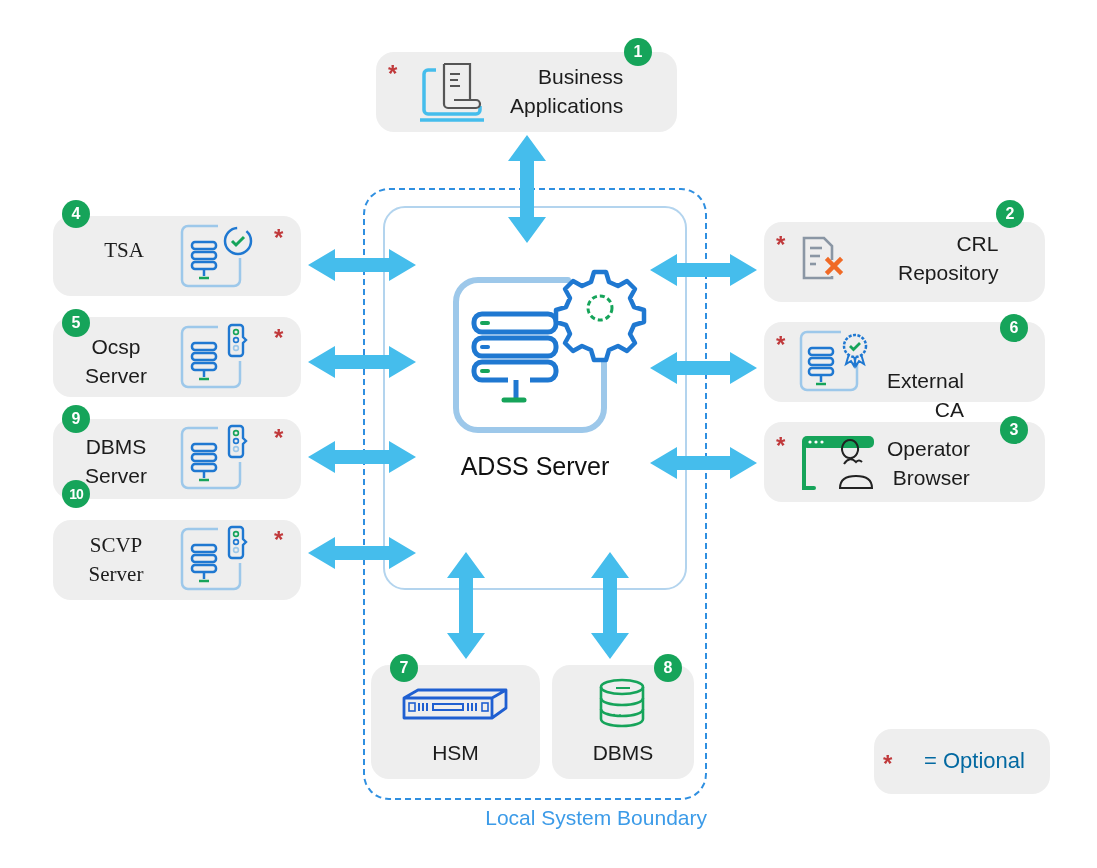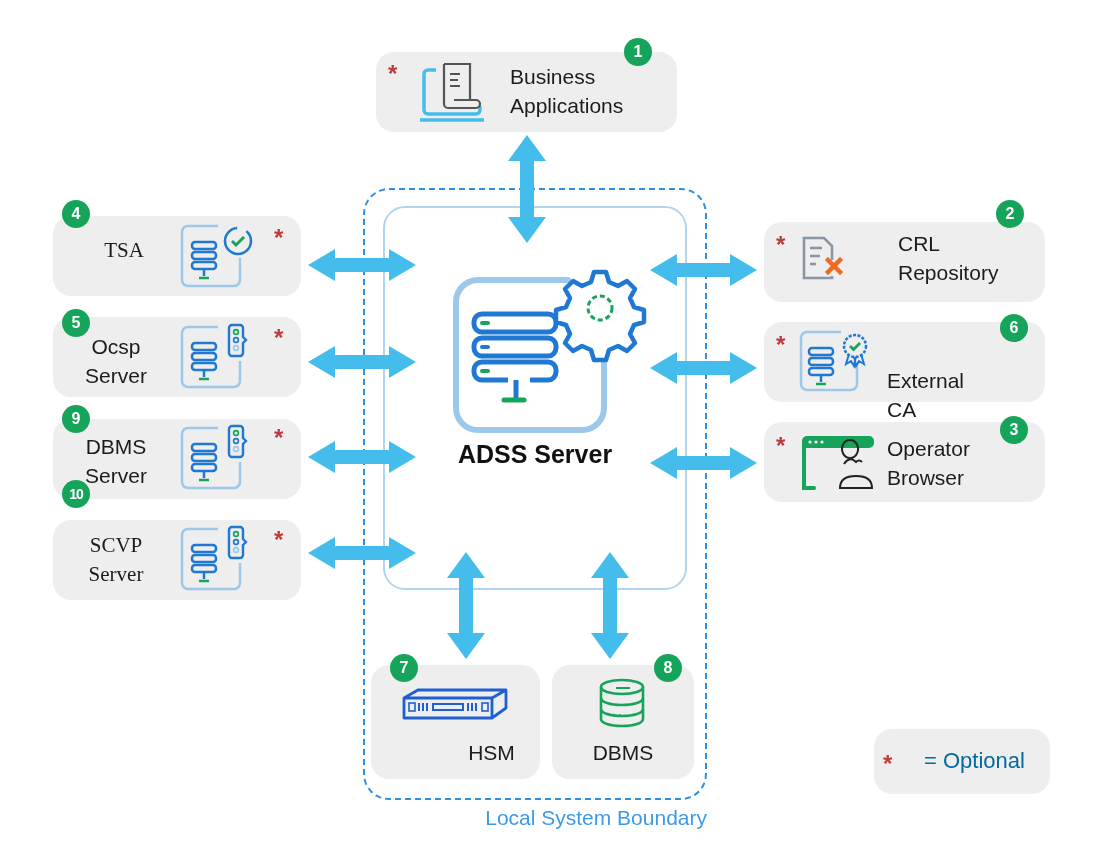--- a/index.html
+++ b/index.html
@@ -1,34 +1,34 @@
 <!DOCTYPE html>
 <html><head>
 <meta charset="utf-8">
 <style>
   html, body { margin:0; padding:0; background:#ffffff; }
   body { width:1097px; height:868px; position:relative; overflow:hidden;
          font-family:"Liberation Sans", "DejaVu Sans", sans-serif; color:#1a1a1a; }
   .box { position:absolute; background:#eeeeee; border-radius:18px; }
-  .label { position:absolute; font-size:21px; line-height:29px; color:#1c1c1c; }
+  .label { position:absolute; font-size:21px; line-height:29px; color:#1c1c1c;text-align:right; }
   .label.center { text-align:center; }
   .badge { position:absolute; width:28px; height:28px; border-radius:50%;
            background:#16a45a; color:#fff; font-size:16px; font-weight:bold;
            text-align:center; line-height:28px; }
   .badge.wide { font-size:14px; letter-spacing:-1px; }
   .star { position:absolute; color:#c0393b; font-size:24px; font-weight:bold; line-height:24px; }
   .icon { position:absolute; }
   svg { display:block; }
   #arrows { position:absolute; left:0; top:0; }
   .boundary { position:absolute; left:363px; top:188px; width:340px; height:608px;
               border:2px dashed #2f8fe0; border-radius:26px; }
   .server-panel { position:absolute; left:383px; top:206px; width:300px; height:380px;
                   border:2px solid #b3d4ee; border-radius:22px; background:#fff; }
-  .adss-title { position:absolute; left:430px; top:440px; width:210px; text-align:center;
-                font-size:25px; font-weight:bold; color:#111; }
+  .adss-title { position:absolute; left:430px; top:452px; width:210px; text-align:center;
+                font-size:25px; font-weight:normal; color:#111; }
   .boundary-label { position:absolute; left:363px; top:806px; width:344px; text-align:right;
                     font-size:21px; color:#3c9be8; }
   .legend-text { position:absolute; color:#0369a1; font-size:22px; }
 </style>
 </head>
 <body>
 
 <div class="boundary"></div>
 <div class="server-panel"></div>
 
@@ -232,21 +232,21 @@
     <line x1="17" y1="15" x2="17" y2="23" stroke="#1f5fd1" stroke-width="2"></line>
     <line x1="21" y1="15" x2="21" y2="23" stroke="#1f5fd1" stroke-width="2"></line>
     <line x1="25" y1="15" x2="25" y2="23" stroke="#1f5fd1" stroke-width="2"></line>
     <rect x="31" y="16" width="30" height="6" fill="none" stroke="#1f5fd1" stroke-width="2"></rect>
     <line x1="66" y1="15" x2="66" y2="23" stroke="#1f5fd1" stroke-width="2"></line>
     <line x1="70" y1="15" x2="70" y2="23" stroke="#1f5fd1" stroke-width="2"></line>
     <line x1="74" y1="15" x2="74" y2="23" stroke="#1f5fd1" stroke-width="2"></line>
     <rect x="80" y="15" width="6" height="8" fill="none" stroke="#1f5fd1" stroke-width="1.6"></rect>
   </svg>
 </div>
-<div class="label center" style="left:371px;top:738px;width:169px;padding-left:36px;">
+<div class="label center" style="left:371px;top:738px;width:169px;">
   <div>HSM</div>
 </div>
 <div class="badge" style="left:390px;top:654px;">7</div>
 
 <div class="box" style="left:552px;top:665px;width:142px;height:114px;"></div>
 <div class="icon" style="left:598px;top:678px;">
   <svg width="48" height="50" viewBox="0 0 48 50">
     <ellipse cx="24" cy="9" rx="21" ry="7" fill="none" stroke="#16a45a" stroke-width="2.6"></ellipse>
     <path d="M3 9 V20 c0 4 9 7 21 7 s21 -3 21 -7 V9" fill="none" stroke="#16a45a" stroke-width="2.6"></path>
     <path d="M3 20 V31 c0 4 9 7 21 7 s21 -3 21 -7 V20" fill="none" stroke="#16a45a" stroke-width="2.6"></path>

